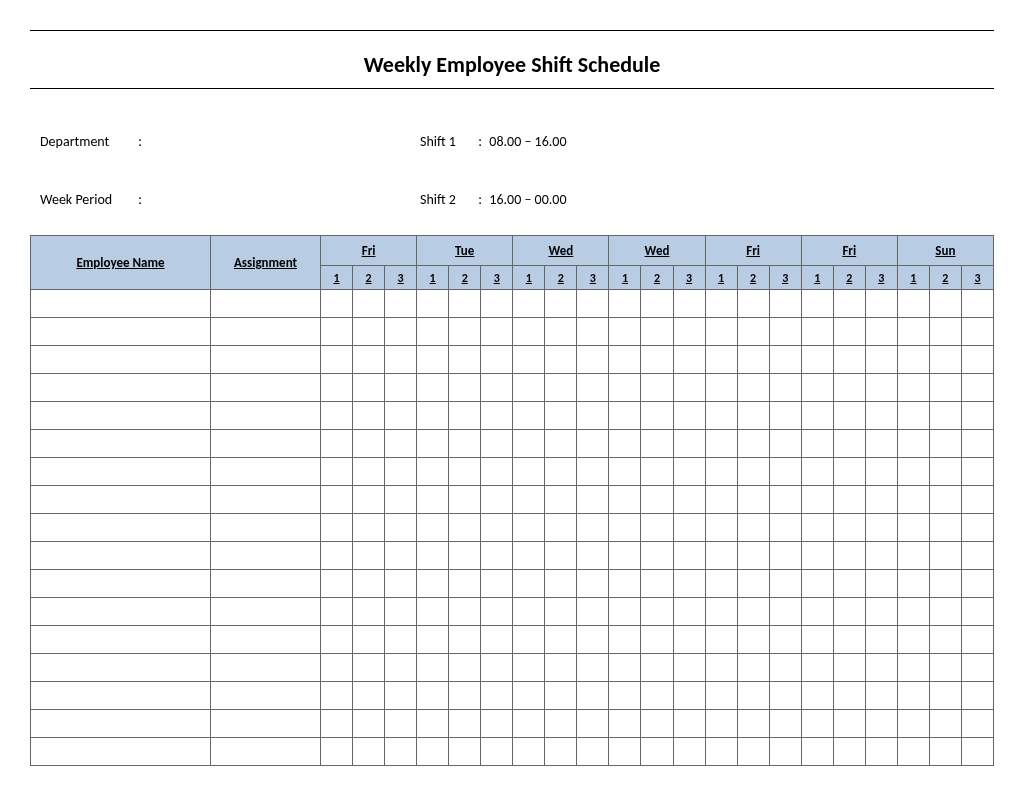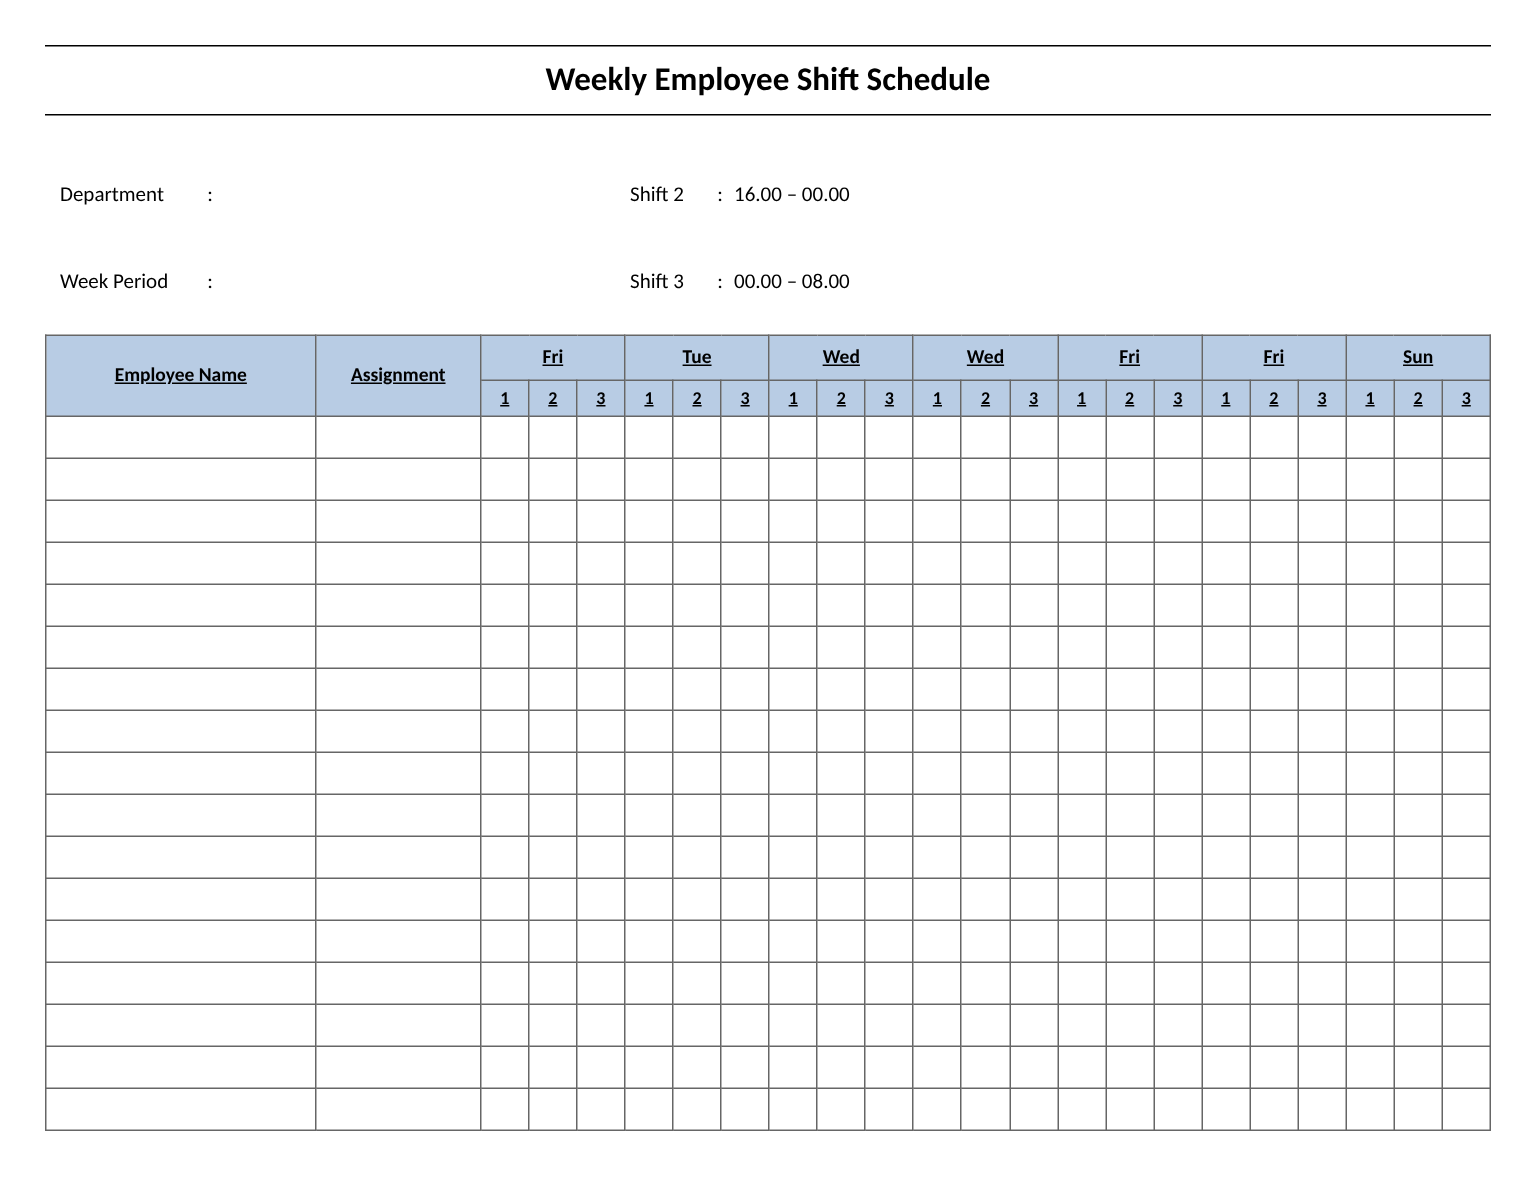--- a/index.html
+++ b/index.html
@@ -10,20 +10,21 @@
     background: #fff;
     color: #000;
     width: 1024px;
   }
   .rule { border: none; border-top: 1px solid #000; margin: 0; }
   .title {
     text-align: center;
     font-size: 22px;
     font-weight: bold;
     padding: 8px 0 10px 0;
+    margin-top: 12px;
   }
   .meta {
     display: flex;
     padding: 6px 10px 24px 10px;
     font-size: 14px;
   }
   .meta-left { width: 380px; }
   .meta-right { flex: 1; }
   .meta-row { line-height: 22px; margin-top: 36px; }
   .meta-label { display: inline-block; width: 95px; }
@@ -70,28 +71,28 @@
       <span></span>
     </div>
     <div class="meta-row">
       <span class="meta-label">Week  Period</span>
       <span class="meta-colon">:</span>
       <span></span>
     </div>
   </div>
   <div class="meta-right">
     <div class="meta-row">
+      <span class="shift-label">Shift 1</span>
+      <span class="shift-colon">:</span>
+      <span>08.00  – 16.00</span>
+    </div>
+    <div class="meta-row">
       <span class="shift-label">Shift 2</span>
       <span class="shift-colon">:</span>
       <span>16.00  – 00.00</span>
-    </div>
-    <div class="meta-row">
-      <span class="shift-label">Shift 3</span>
-      <span class="shift-colon">:</span>
-      <span>00.00  – 08.00</span>
     </div>
   </div>
 </div>
 
 <table class="schedule">
   <thead>
     <tr>
       <th rowspan="2" class="col-name">Employee Name</th>
       <th rowspan="2" class="col-assign">Assignment</th>
       <th colspan="3">Fri</th>

